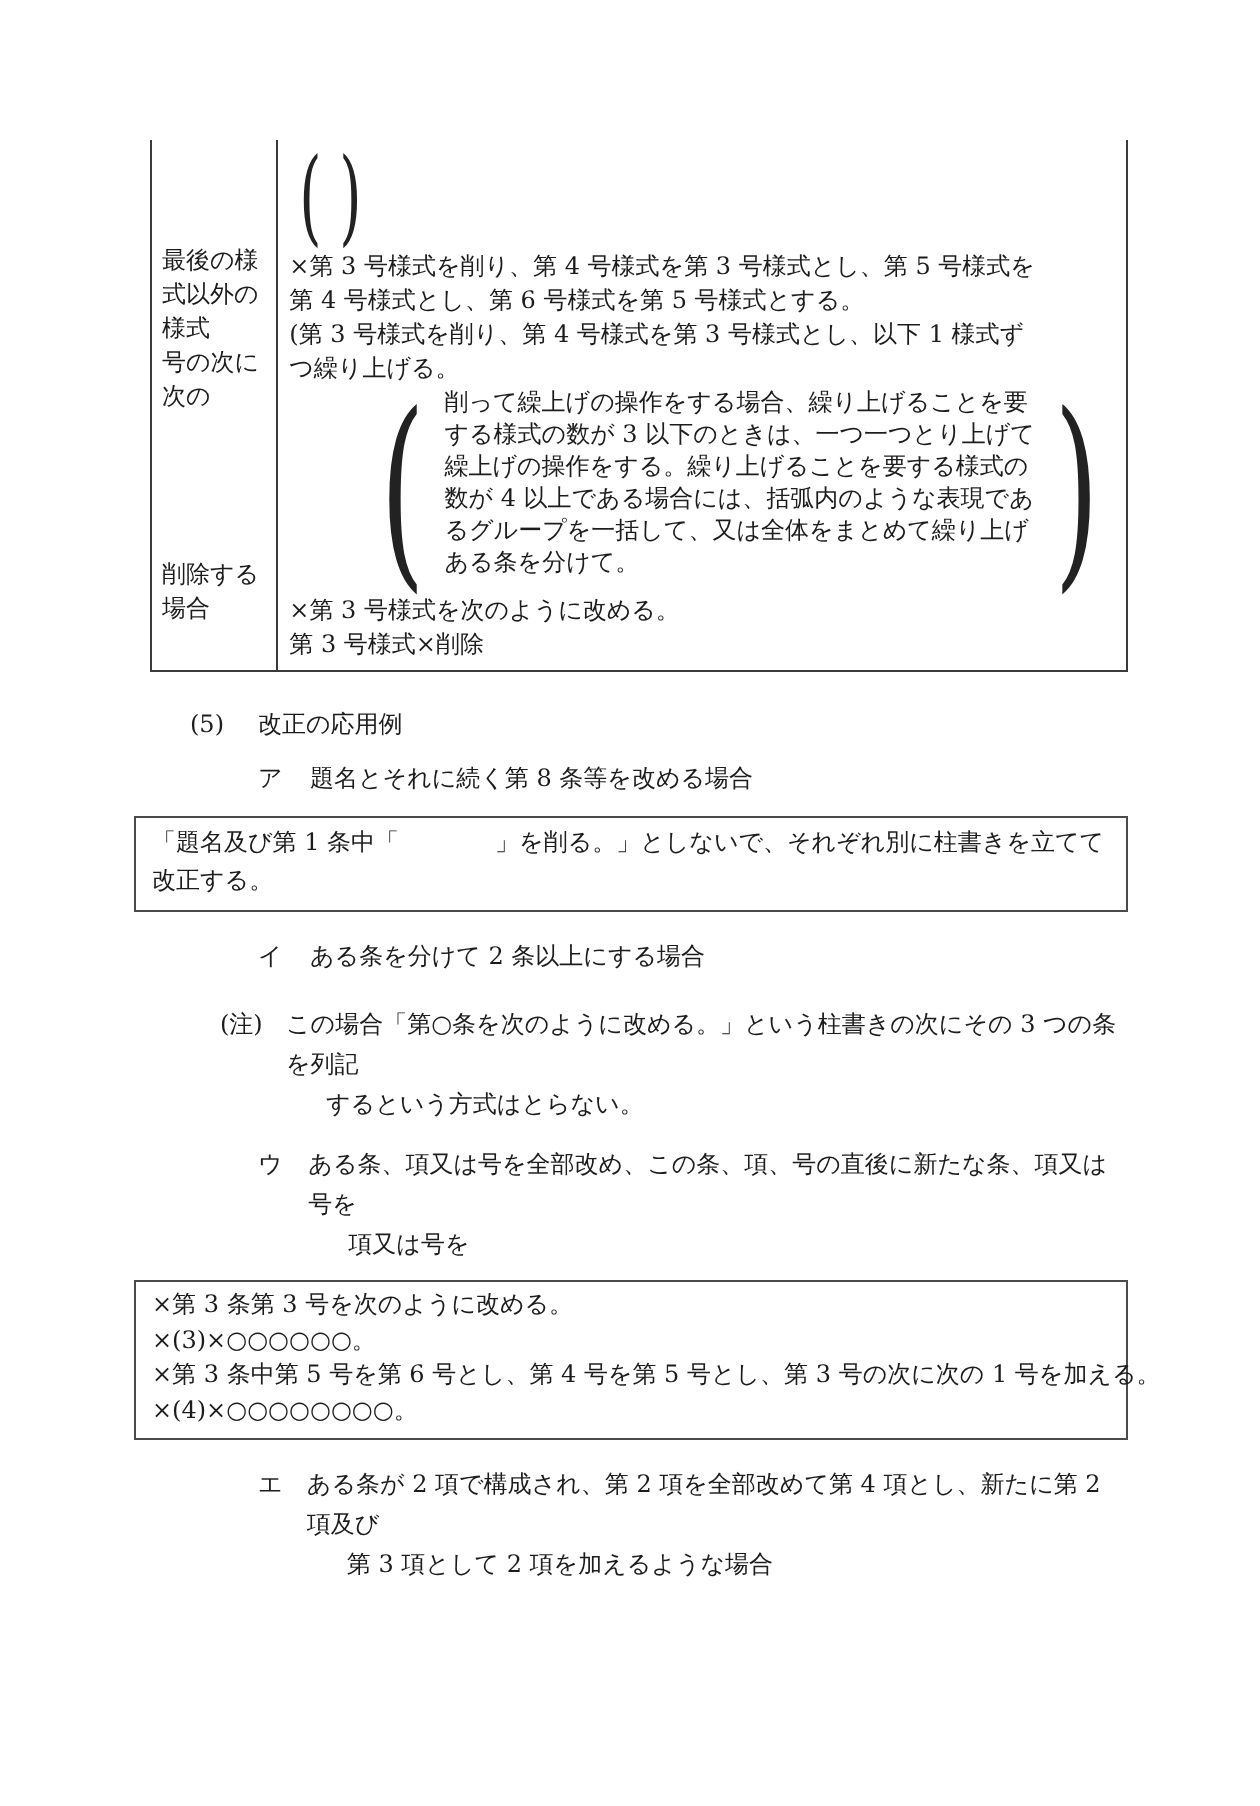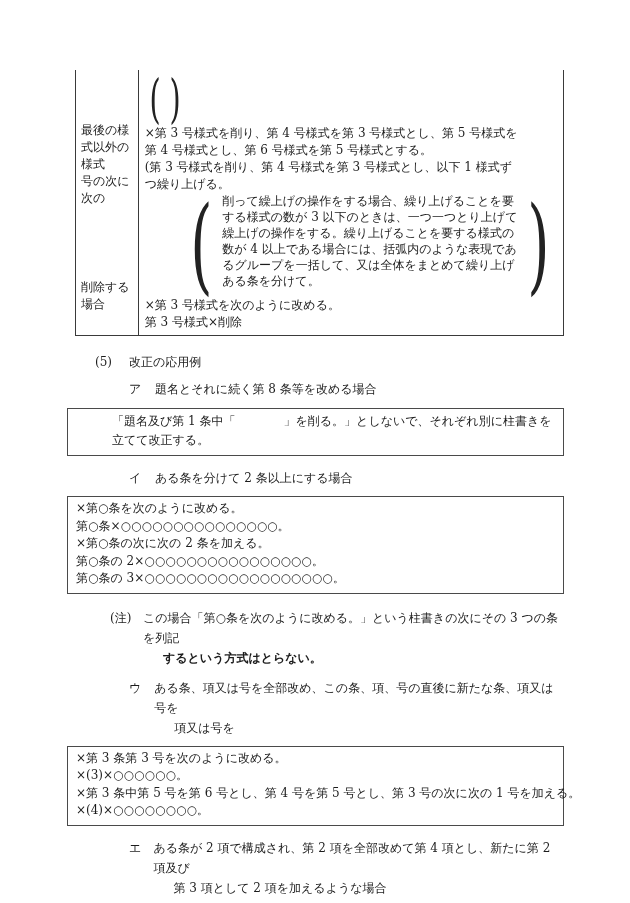--- a/index.html
+++ b/index.html
@@ -48,25 +48,25 @@
   .h-kana .hl { width:26px; }
   .h-kana .htxt { line-height:20px; }
   .h-kana .htxt .h2nd { display:block; padding-left:20px; }
 
   .tbox {
     margin-top:8px;
     border:1px solid #4a4a4a;
     padding:3px 8px 5px 8px;
   }
   .tbox .bline { line-height:17.5px; white-space:nowrap; }
-  .tbox .bwrap { line-height:19px; white-space:normal;margin-left:36px; }
+  .tbox .bwrap { line-height:19px; white-space:normal; }
 
   .note { margin:14px 0 0 43px; display:flex; line-height:20px; }
   .note .nlabel { width:33px; flex:none; }
-  .note .nbody .n2nd { display:block; padding-left:20px;font-weight:bold; }
+  .note .nbody .n2nd { display:block; padding-left:20px; }
 </style>
 </head>
 <body>
 
 <div class="page">
 
   <div class="jtable">
     <div class="cell-left">
       <div class="lbl1">
         <span>最後の様式以外の様式</span><br>
@@ -117,27 +117,20 @@
 
   <div class="tbox" style="margin-top:9px;">
     <div class="bwrap">「題名及び第 1 条中「　　　　」を削る。」としないで、それぞれ別に柱書きを立てて改正する。</div>
   </div>
 
   <div class="h-kana" style="margin-top:12px;">
     <span class="hl">イ</span>
     <span class="htxt">ある条を分けて 2 条以上にする場合</span>
   </div>
 
-  <div class="tbox">
-    <div class="bline">×第○条を次のように改める。</div>
-    <div class="bline">第○条×○○○○○○○○○○○○○○○。</div>
-    <div class="bline">×第○条の次に次の 2 条を加える。</div>
-    <div class="bline">第○条の 2×○○○○○○○○○○○○○○○○。</div>
-    <div class="bline">第○条の 3×○○○○○○○○○○○○○○○○○○。</div>
-  </div>
 
   <div class="note">
     <span class="nlabel">(注)</span>
     <span class="nbody">
       <span>この場合「第○条を次のように改める。」という柱書きの次にその 3 つの条を列記</span>
       <span class="n2nd">するという方式はとらない。</span>
     </span>
   </div>
 
   <div class="h-kana" style="margin-top:10px;">

